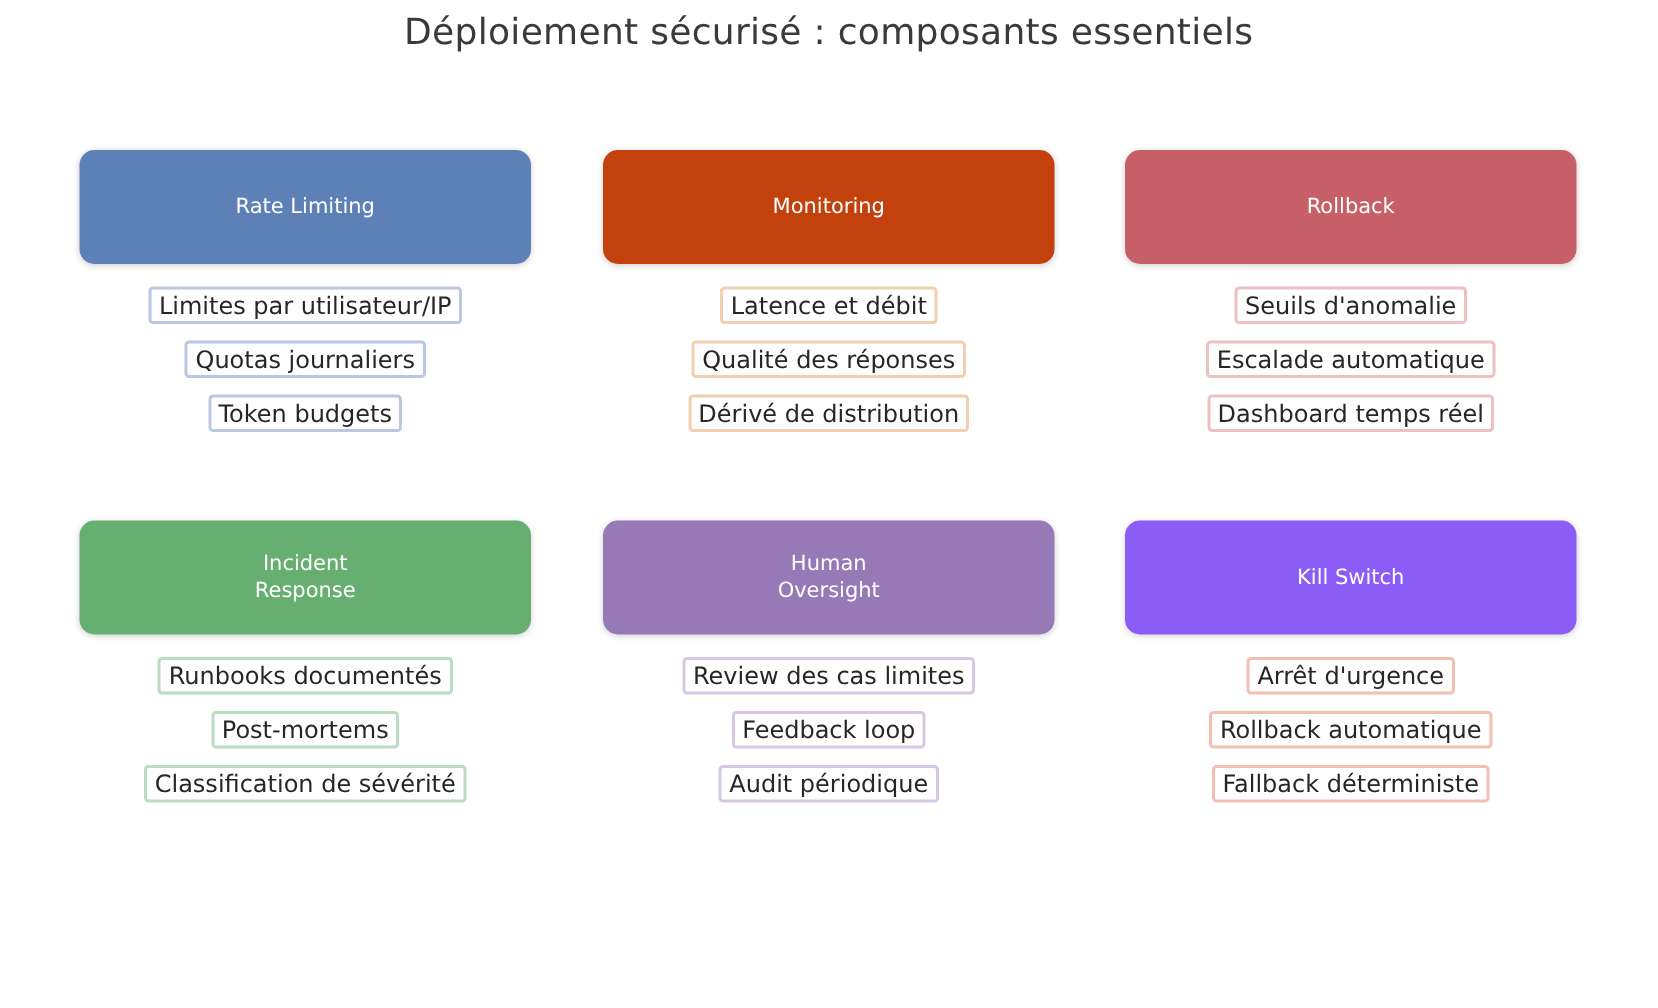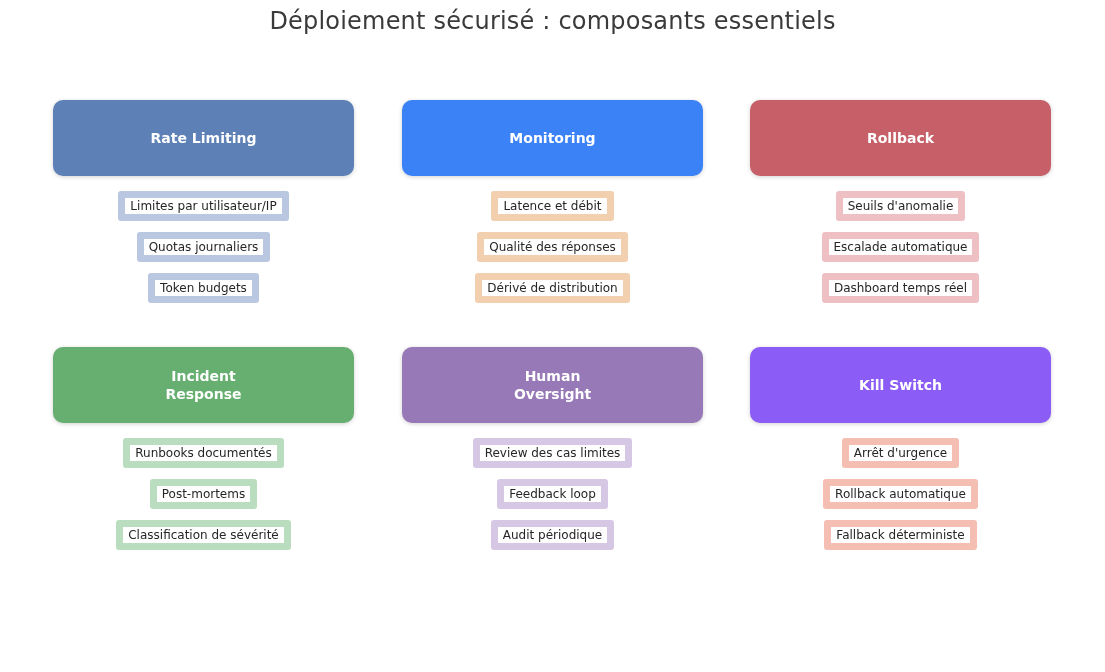--- a/index.html
+++ b/index.html
@@ -44,39 +44,39 @@
     height: 76px;
     border-radius: 10px;
     display: flex;
     align-items: center;
     justify-content: center;
     box-shadow: 0 1px 4px rgba(0,0,0,0.18);
     box-sizing: border-box;
   }
   .card-title {
     color: #ffffff;
-    font-weight: bold;
+    font-weight: normal;
     font-size: 14px;
     line-height: 1.3;
     text-align: center;
     white-space: pre-line;
   }
   .chips {
     margin-top: 15px;
     display: flex;
     flex-direction: column;
     align-items: center;
     gap: 11px;
   }
   .chip {
     background: #fefefe;
-    border: 7px solid #0f172a; 
+    border: 2px solid #0f172a; 
     border-radius: 3px;
     padding: 1px 5px;
-    font-size: 12px;
+    font-size: 16px;
     color: #262626;
     white-space: nowrap;
   }
 </style>
 </head>
 <body>
 
 <div class="canvas">
 
   <div class="page-title">Déploiement sécurisé : composants essentiels</div>
@@ -86,21 +86,21 @@
       <div class="card-title">Rate Limiting</div>
     </div>
     <div class="chips">
       <div class="chip" style="border-color: rgb(186, 199, 224);">Limites par utilisateur/IP</div>
       <div class="chip" style="border-color: rgb(186, 199, 224);">Quotas journaliers</div>
       <div class="chip" style="border-color: rgb(186, 199, 224);">Token budgets</div>
     </div>
   </div>
 
   <div class="cell row1 col2">
-    <div class="card" style="background: #3b82f6;">
+    <div class="card" style="background: #c2410c;">
       <div class="card-title">Monitoring</div>
     </div>
     <div class="chips">
       <div class="chip" style="border-color: rgb(242, 207, 174);">Latence et débit</div>
       <div class="chip" style="border-color: rgb(242, 207, 174);">Qualité des réponses</div>
       <div class="chip" style="border-color: rgb(242, 207, 174);">Dérivé de distribution</div>
     </div>
   </div>
 
   <div class="cell row1 col3">

